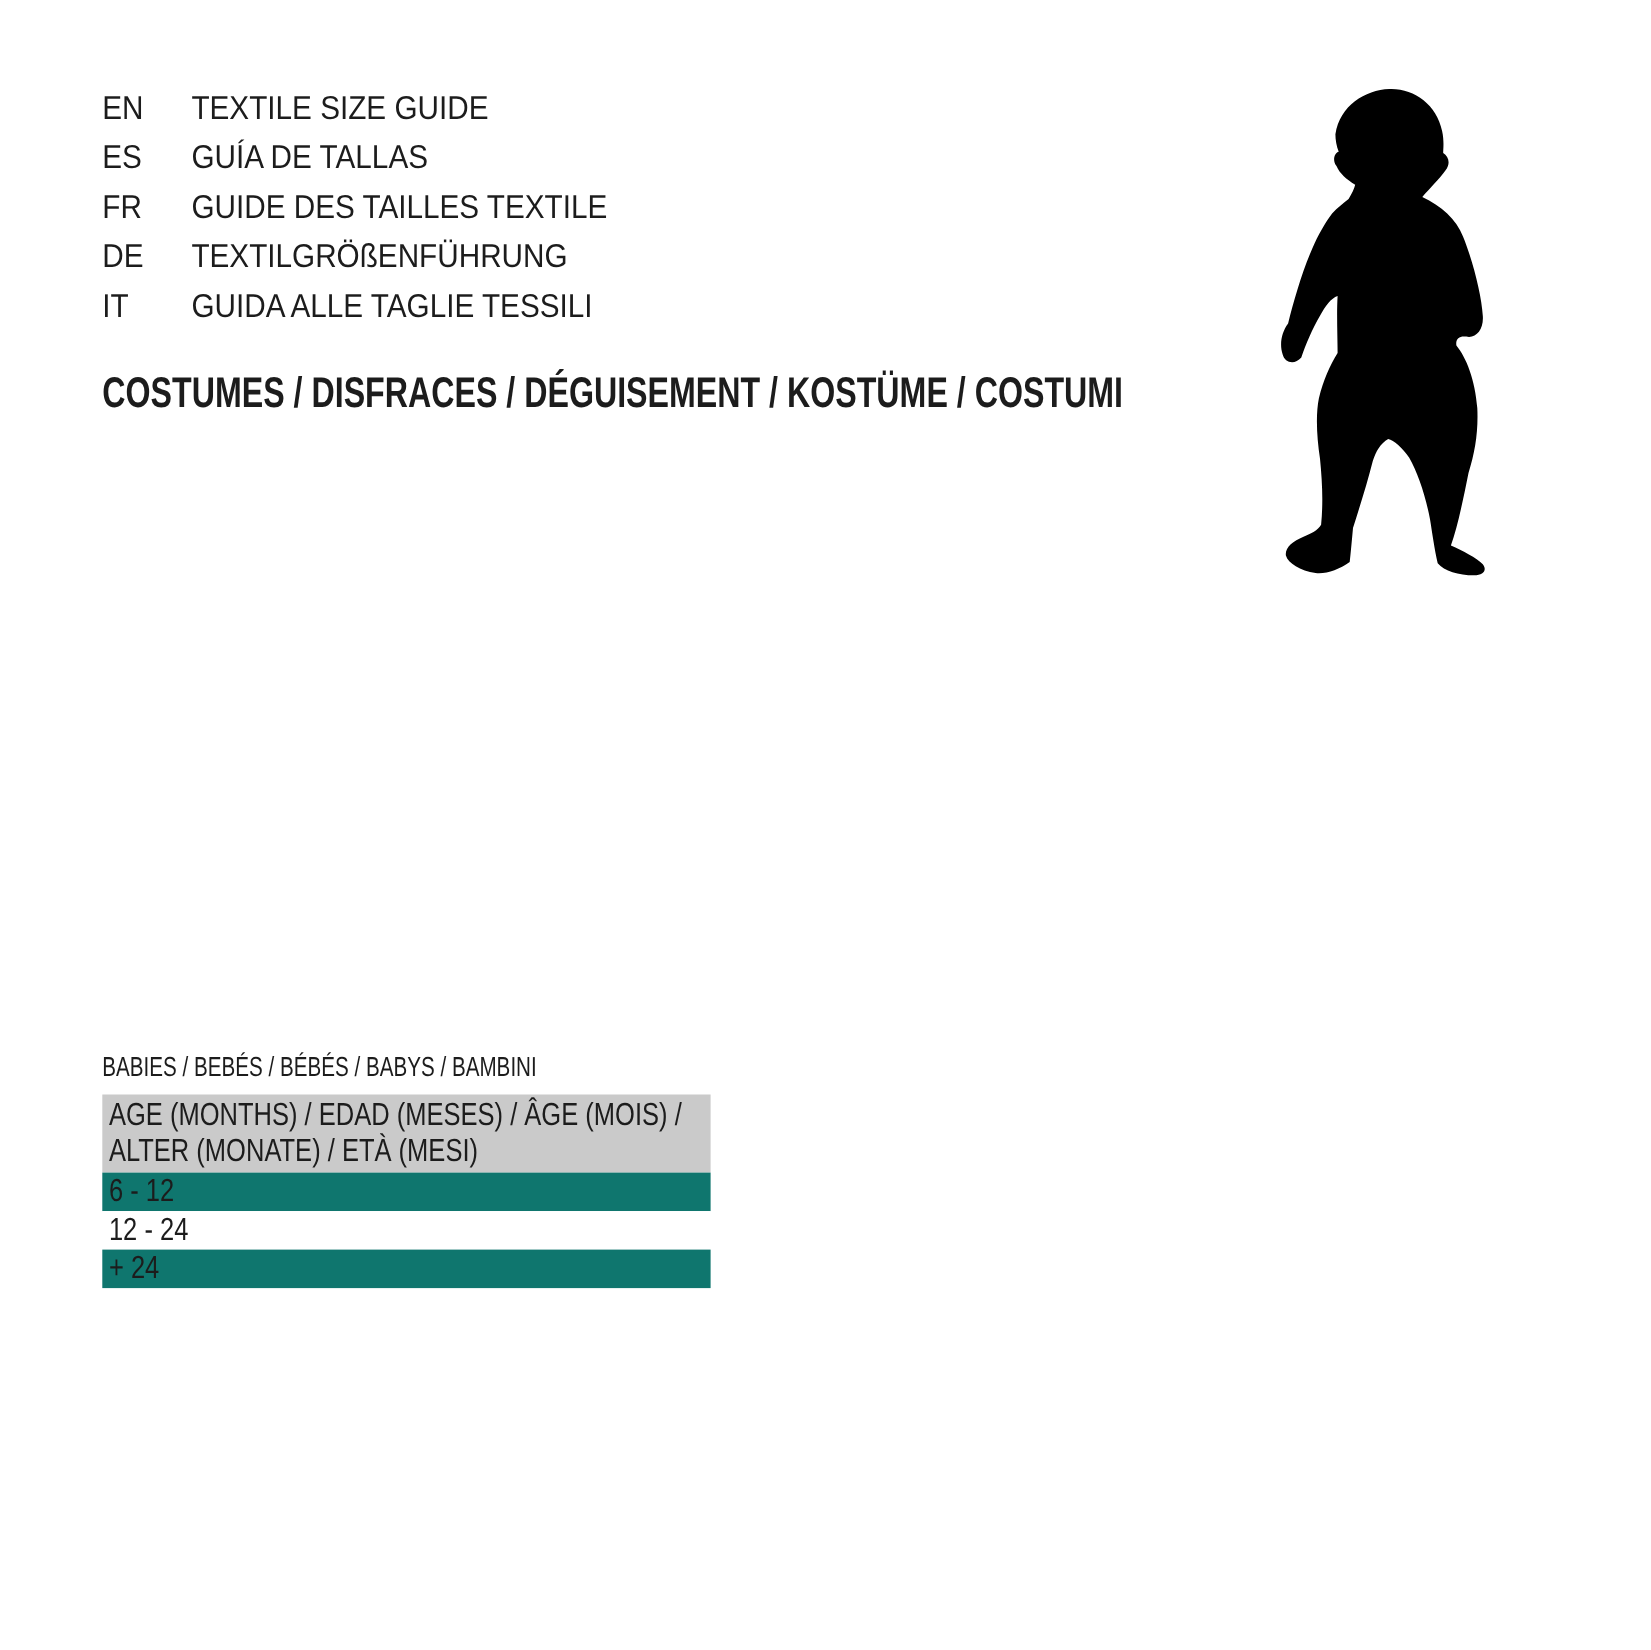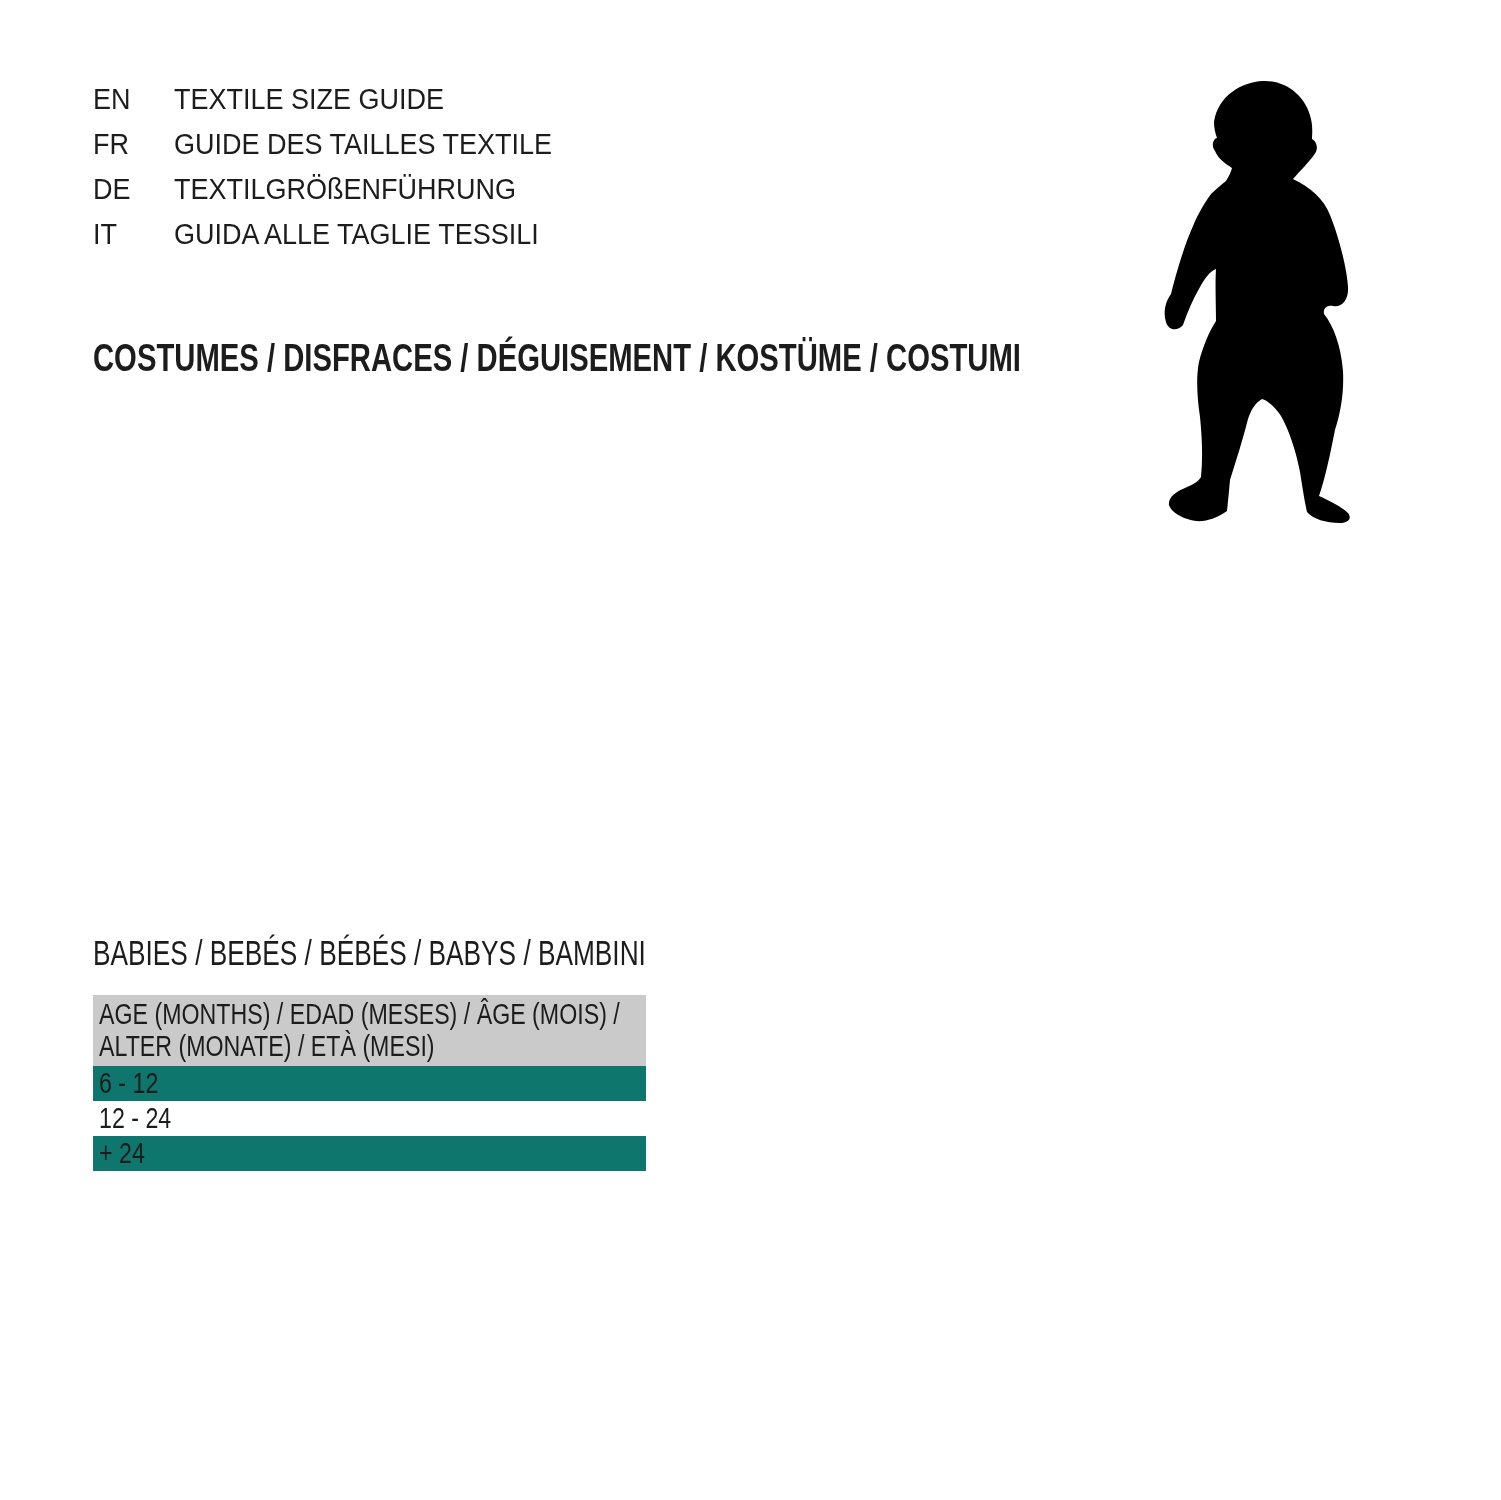--- a/index.html
+++ b/index.html
@@ -28,40 +28,44 @@
   .category-title {
     position: absolute; left: 57px; top: 336px;
     font-size: 39px; font-weight: bold; letter-spacing: 0px;
   }
 
   
   .figure { position: absolute; left: 1127px; top: 78px; width: 190px; height: 447px; }
   .figure svg { display: block; width: 100%; height: 100%; }
 
   
-  .section-title { position: absolute; left: 57px; top: 933px; font-size: 35px; }
+  .section-title { position: absolute; left: 57px; top: 956px; font-size: 25px; }
 
   .age-table { position: absolute; left: 57px; top: 995px; width: 553px; font-size: 29px; }
   .age-table-header {
     background: #cacaca;
     padding: 3px 0 4px 6px;
     line-height: 32px;
   }
   .table-row { height: 35px; line-height: 35px; padding-left: 6px; background: #ffffff; }
   .table-row.alt { background: #0f766e; }
 </style>
 </head>
 <body>
 
 <div class="canvas">
 
   <div class="lang-list">
     <div class="lang-row">
       <span class="lang-code"><span class="cx90">EN</span></span>
       <span class="lang-label"><span class="cx90">TEXTILE SIZE GUIDE</span></span>
+    </div>
+    <div class="lang-row">
+      <span class="lang-code"><span class="cx90">ES</span></span>
+      <span class="lang-label"><span class="cx90">GUÍA DE TALLAS</span></span>
     </div>
     <div class="lang-row">
       <span class="lang-code"><span class="cx90">FR</span></span>
       <span class="lang-label"><span class="cx90">GUIDE DES TAILLES TEXTILE</span></span>
     </div>
     <div class="lang-row">
       <span class="lang-code"><span class="cx90">DE</span></span>
       <span class="lang-label"><span class="cx90">TEXTILGRÖßENFÜHRUNG</span></span>
     </div>
     <div class="lang-row">

